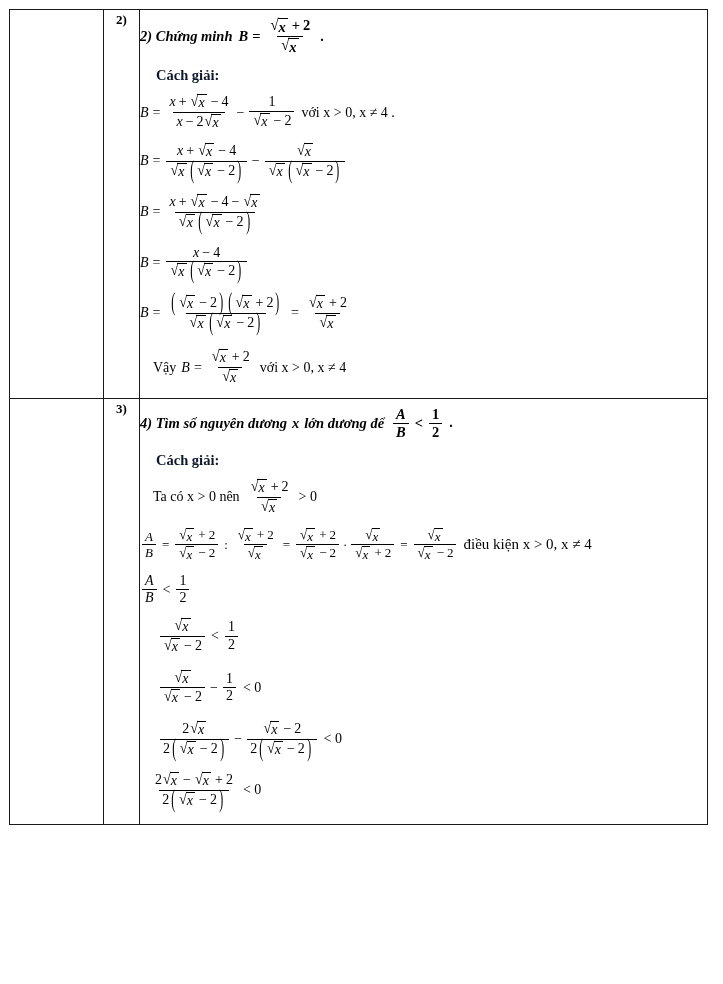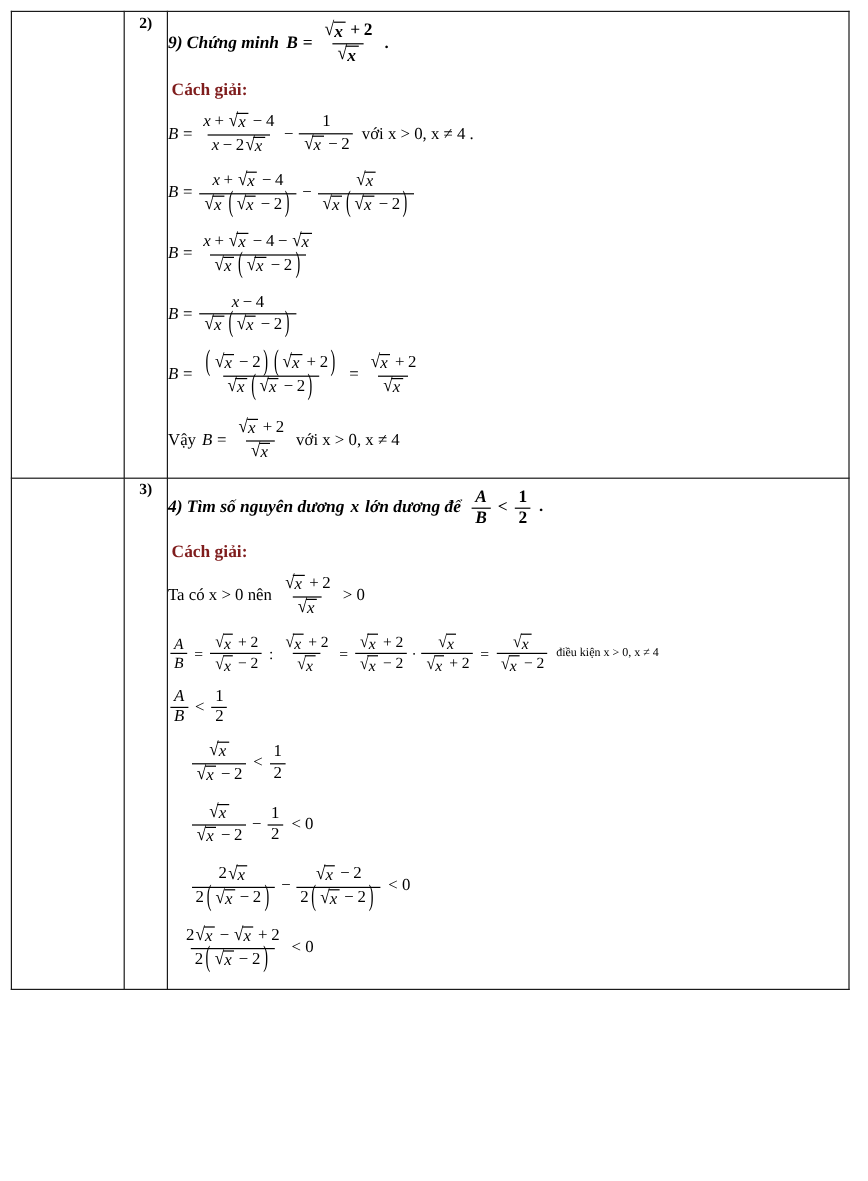--- a/index.html
+++ b/index.html
@@ -49,42 +49,42 @@
   .qhead {
     font-weight: bold;
     font-style: italic;
     font-size: 14.5px;
     margin: 8px 0 4px 0;
     display: flex;
     align-items: center;
     flex-wrap: wrap;
   }
   .solhead {
-    color: #7f1d1d;
+    color: #0f172a;
     font-weight: bold;
     font-size: 14.5px;
-    margin: 12px 0 10px 3px;
+    margin: 12px 0 10px 16px;
   }
   .mline {
     display: flex;
     align-items: center;
     flex-wrap: wrap;
     margin: 0 0 12px 0;
     font-size: 14px;
     font-style: italic;
     min-height: 30px;
   }
   .mline.tall { margin-bottom: 15px; }
   .txt {
     font-style: normal;
     font-size: 14px;
     margin: 0 5px;
     white-space: nowrap;
   }
-  .txt.lead { margin-left: 0; }
+  .txt.lead { margin-left: 13px; }
   .var { font-style: italic; }
   .op { margin: 0 3px; font-style: normal; }
   .num { font-style: normal; }
 
   
   .frac {
     display: inline-flex;
     flex-direction: column;
     align-items: center;
     vertical-align: middle;
@@ -147,21 +147,21 @@
 
   <tbody>
         <tr>
     <td class="col-blank"></td>
     <td class="col-num">
       <span class="rownum">2)</span>
     </td>
     <td class="col-body">
 
       <div class="qhead">
-        <span>9) Chứng minh</span>
+        <span>2) Chứng minh</span>
         <span class="nowrap" style="margin-left:6px;">
           <span class="var">B</span>
           <span class="eq">=</span>
           <span class="frac">
             <span class="nu">
               <span class="sqrt">
                       <span class="radsign">√</span>
                       <span class="rad">x</span>
                     </span><span class="op">+</span><span class="num">2</span>
             </span>
@@ -445,21 +445,21 @@
         <span class="frac">
           <span class="nu"><span class="sqrt">
                     <span class="radsign">√</span>
                     <span class="rad">x</span>
                   </span></span>
           <span class="de"><span class="sqrt">
                     <span class="radsign">√</span>
                     <span class="rad">x</span>
                   </span><span class="op">−</span><span class="num">2</span></span>
         </span>
-        <span class="txt" style="font-size:10px;">điều kiện  x &gt; 0, x ≠ 4</span>
+        <span class="txt" style="font-size:15px;">điều kiện  x &gt; 0, x ≠ 4</span>
       </div>
 
       <div class="mline">
         <span class="frac">
           <span class="nu"><span class="var">A</span></span>
           <span class="de"><span class="var">B</span></span>
         </span>
         <span class="eq">&lt;</span>
         <span class="frac">
           <span class="nu"><span class="num">1</span></span>

